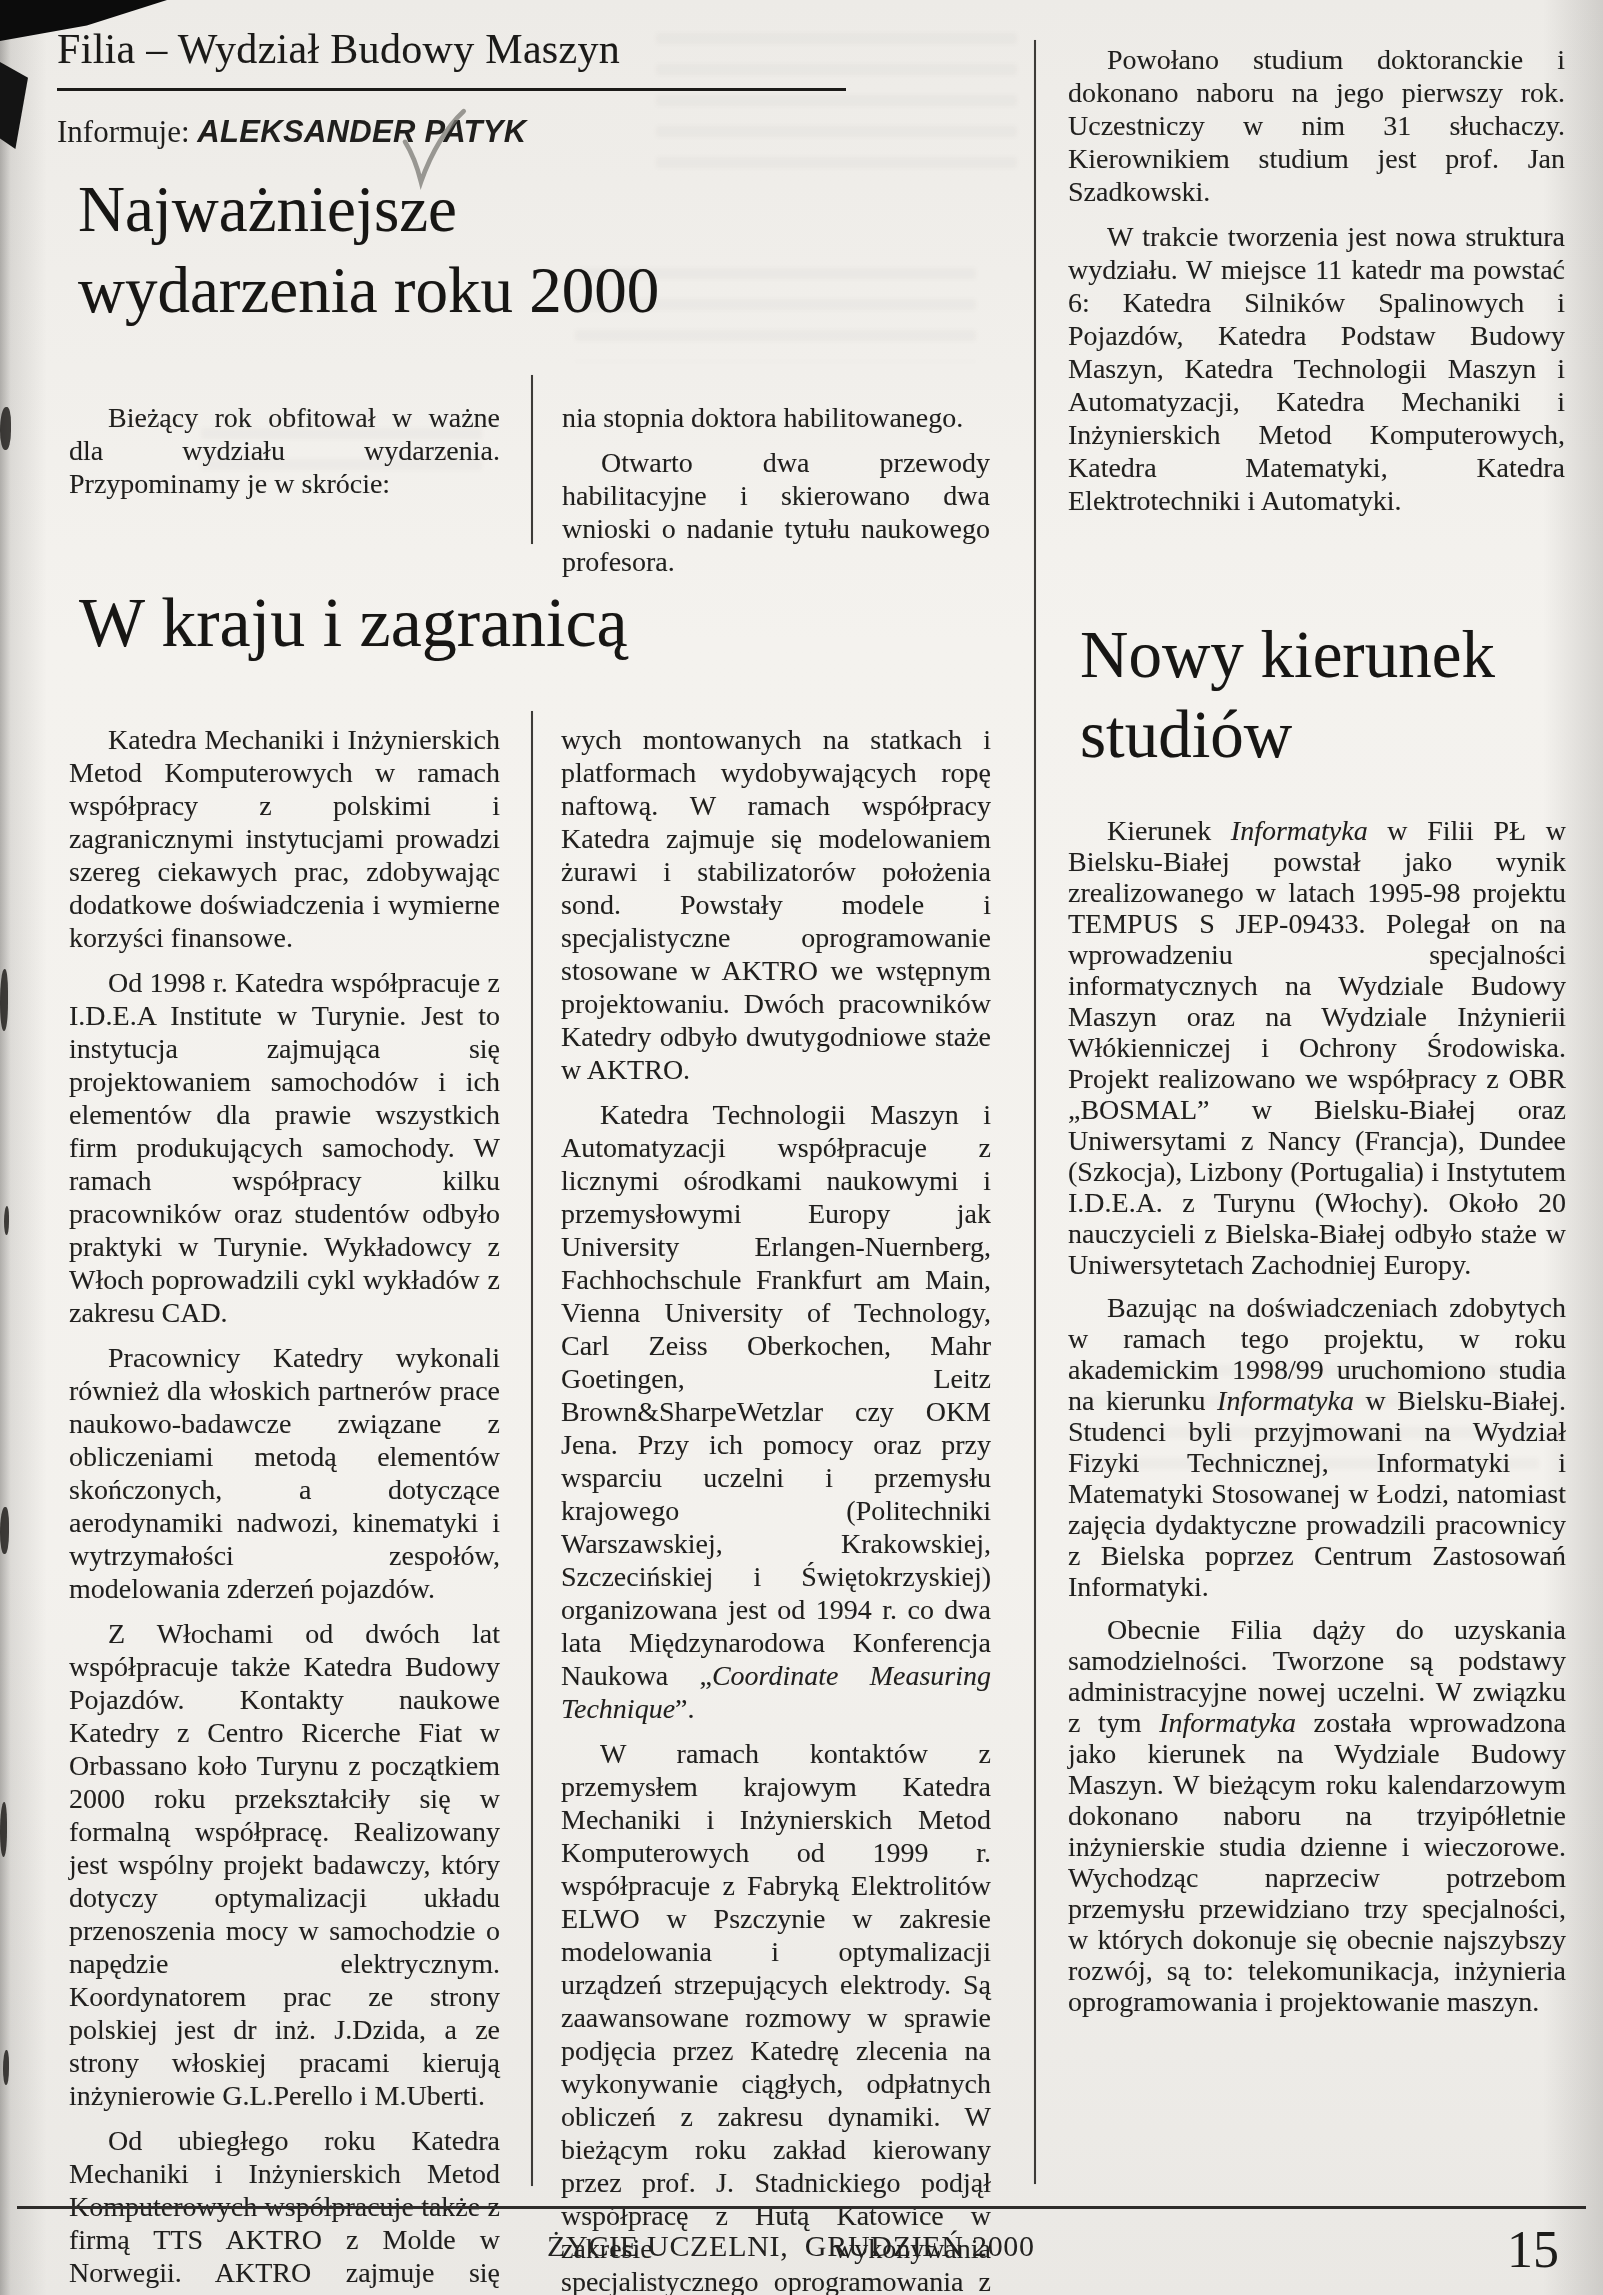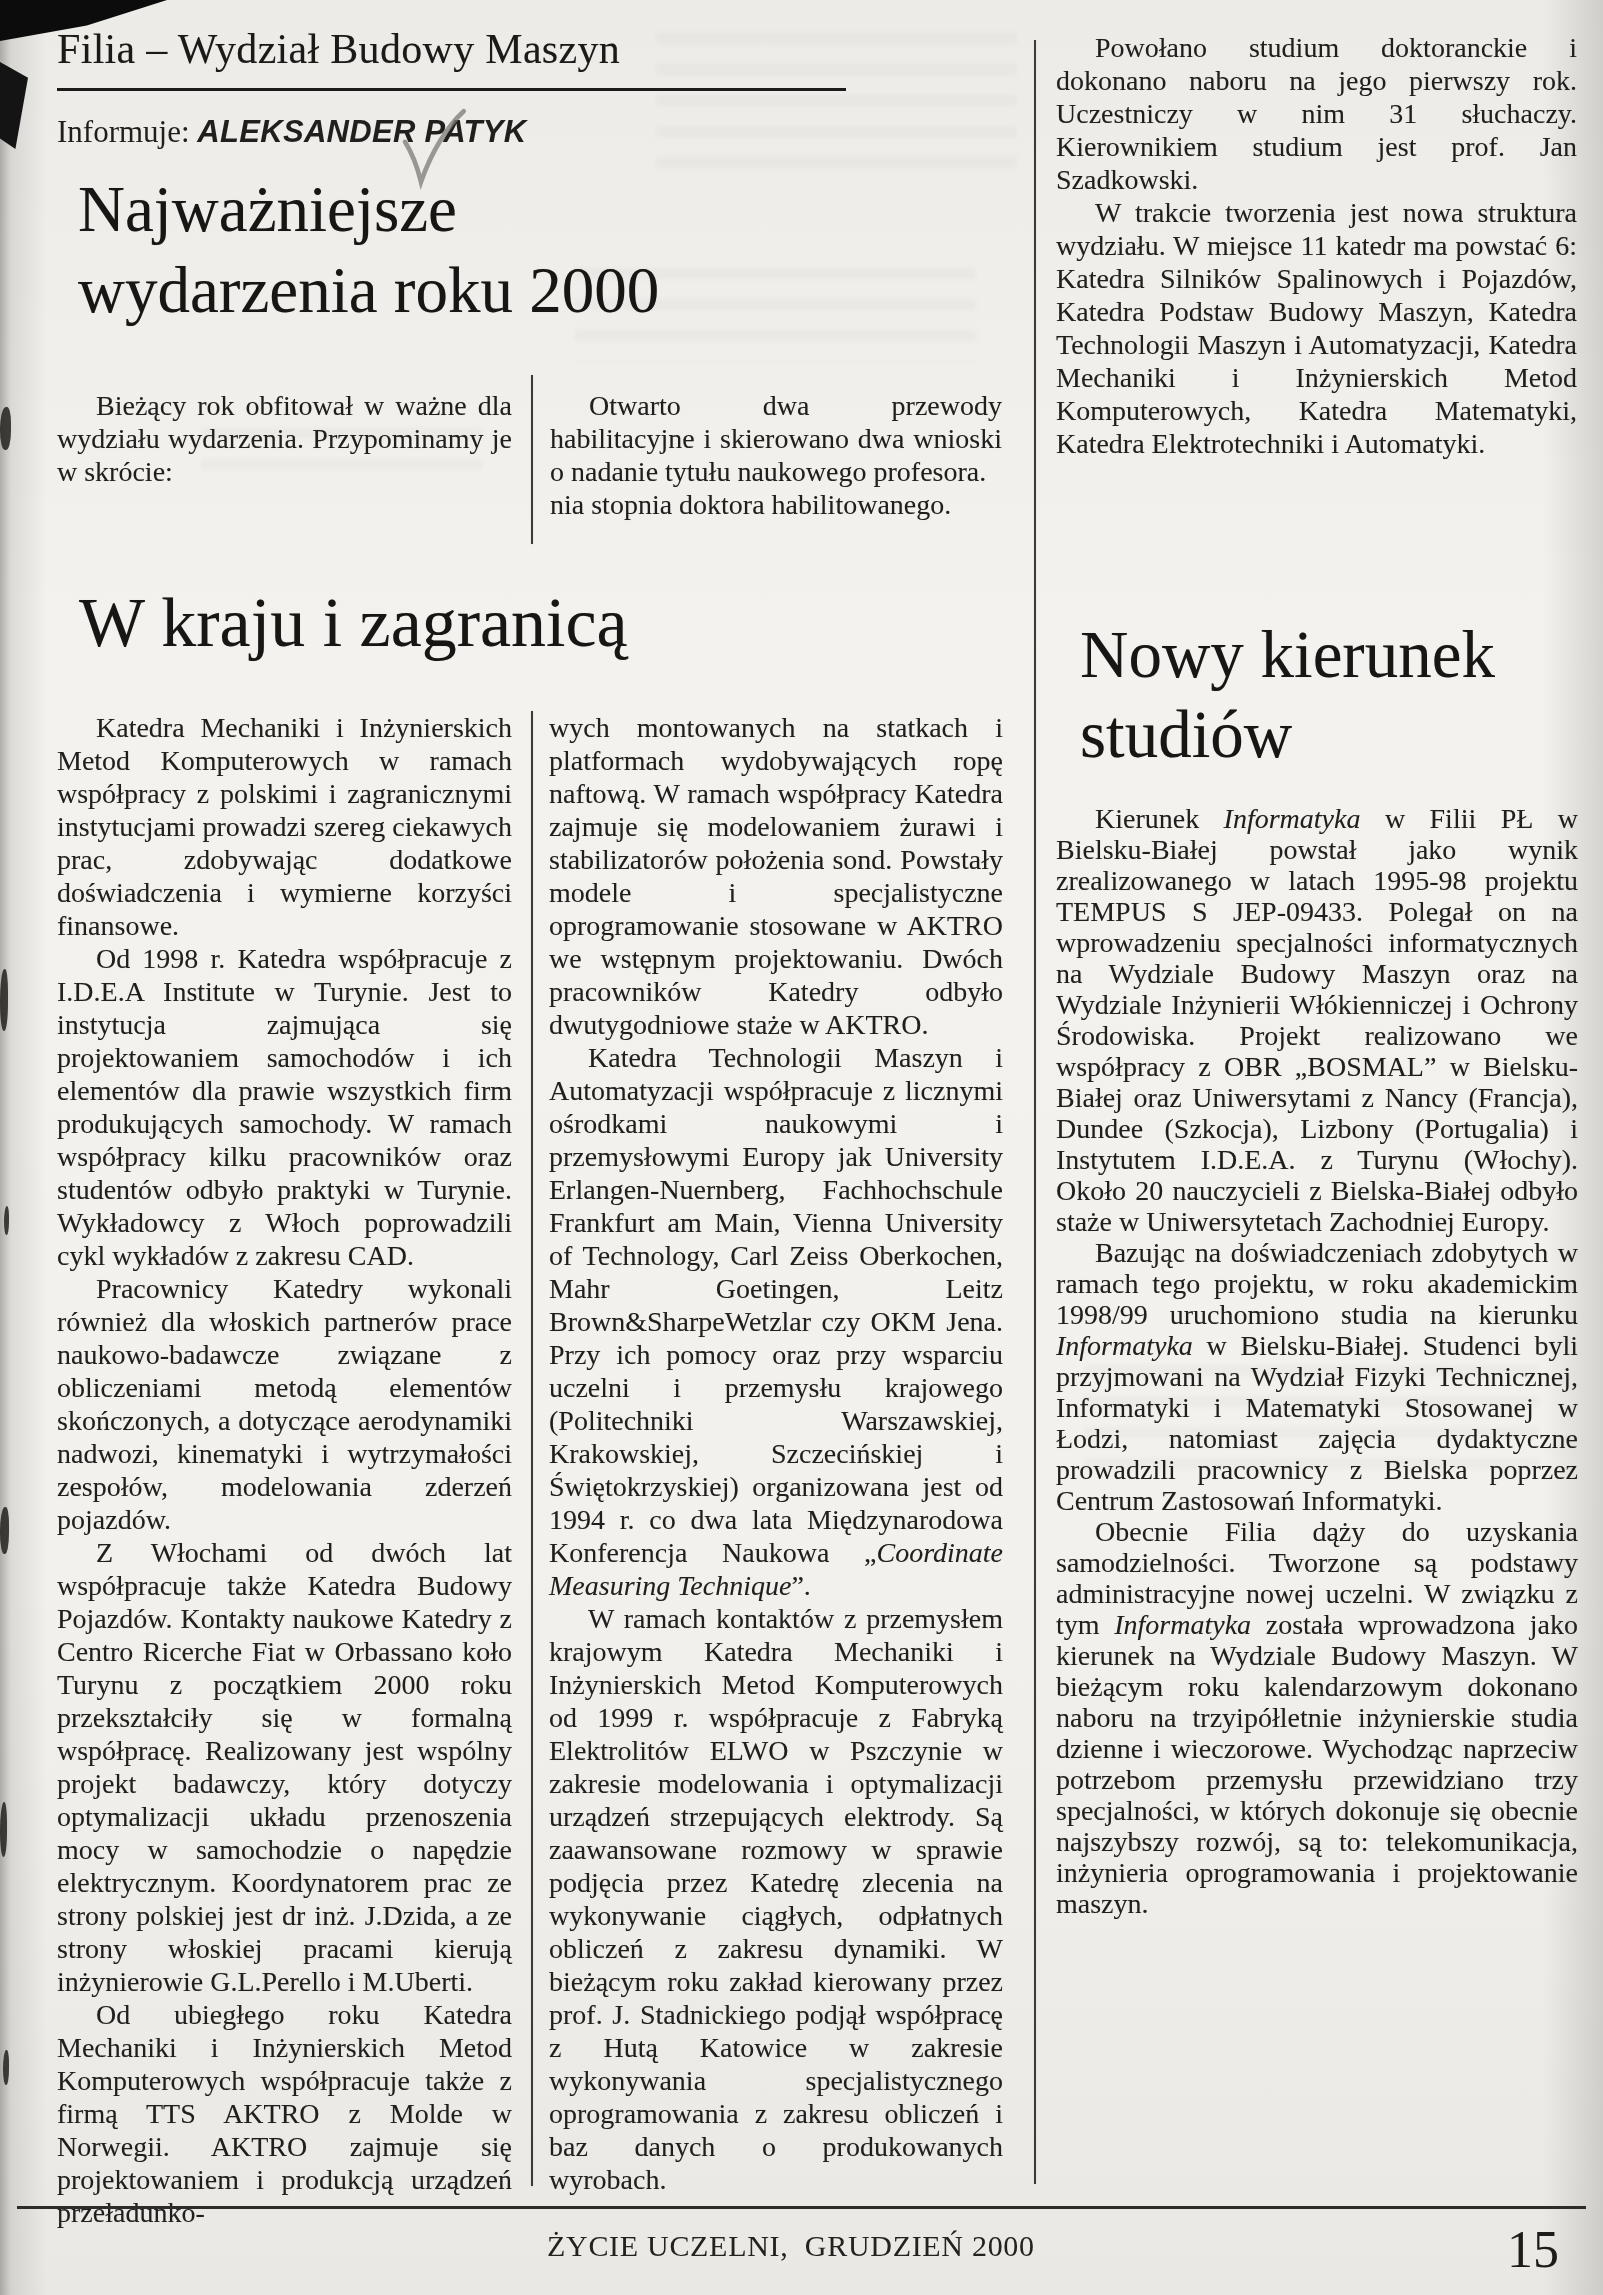--- a/index.html
+++ b/index.html
@@ -33,21 +33,21 @@
   .kicker-rule{left:57px;top:88px;width:789px;height:3.3px;}
   .byline{position:absolute;left:57px;top:114px;width:803px;font-size:31px;}
   .byline .lbl{font-family:"Liberation Serif",serif;}
   .byline .name{font-family:"Liberation Sans",sans-serif;font-weight:700;font-style:italic;letter-spacing:0.3px;}
   .headline{position:absolute;font-weight:400;color:#171614;text-shadow:0 0 0.7px rgba(0,0,0,.3);margin-left:24px;}
   .h-art1{left:54px;top:169px;width:950px;font-size:65px;line-height:81px;}
   .h-art2{left:55px;top:583px;width:883px;font-size:70px;line-height:79px;}
   .h-art3{left:1056px;top:614px;width:535px;font-size:67px;line-height:80px;}
   .colbox{position:absolute;font-size:28px;line-height:33px;text-align:justify;
     text-shadow:0 0 0.7px rgba(0,0,0,.22);}
-  .para{margin:0;}
+  .para{margin:12px;}
   .para.indent{text-indent:39px;}
   .em{font-style:italic;}
   .intro-a{left:57px;top:389px;width:455px;}
   .intro-b{left:550px;top:389px;width:452px;}
   .cont-col{left:1056px;top:31px;width:521px;}
   .col1{left:57px;top:711px;width:455px;}
   .col2{left:549px;top:711px;width:454px;}
   .col3{left:1056px;top:803px;width:522px;line-height:31px;}
   .d-intro{left:531px;top:375px;height:169px;}
   .d-body{left:531px;top:711px;height:1475px;}
@@ -89,22 +89,22 @@
   <div class="headline h-art1">
     <div>Najważniejsze</div>
     <div>wydarzenia roku 2000</div>
   </div>
 
   <div class="colbox intro-a">
       <p class="para indent"><span>Bieżący rok obfitował w ważne dla wydziału wydarzenia. Przypominamy je w skrócie:</span></p>
     </div>
   <div class="vrule d-intro"></div>
   <div class="colbox intro-b">
+      <p class="para"><span>nia stopnia doktora habilitowanego.</span></p>
       <p class="para indent"><span>Otwarto dwa przewody habilitacyjne i skierowano dwa wnioski o nadanie tytułu naukowego profesora.</span></p>
-      <p class="para"><span>nia stopnia doktora habilitowanego.</span></p>
     </div>
 
   <div class="vrule d-right"></div>
   <div class="colbox cont-col">
       <p class="para indent"><span>Powołano studium doktoranckie i dokonano naboru na jego pierwszy rok. Uczestniczy w nim 31 słuchaczy. Kierownikiem studium jest prof. Jan Szadkowski.</span></p>
       <p class="para indent"><span>W trakcie tworzenia jest nowa struktura wydziału. W miejsce 11 katedr ma powstać 6: Katedra Silników Spalinowych i Pojazdów, Katedra Podstaw Budowy Maszyn, Katedra Technologii Maszyn i Automatyzacji, Katedra Mechaniki i Inżynierskich Metod Komputerowych, Katedra Matematyki, Katedra Elektrotechniki i Automatyki.</span></p>
     </div>
 
   <div class="headline h-art2">W kraju i zagranicą</div>
   <div class="colbox col1">

